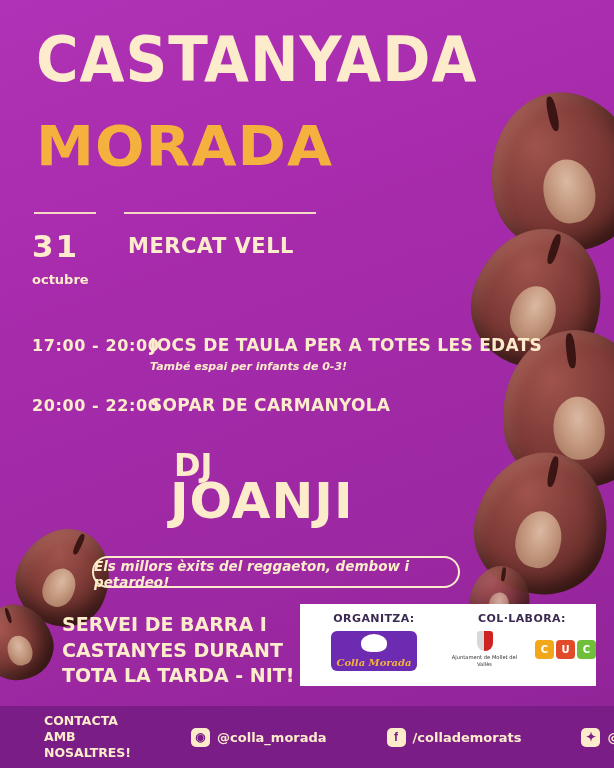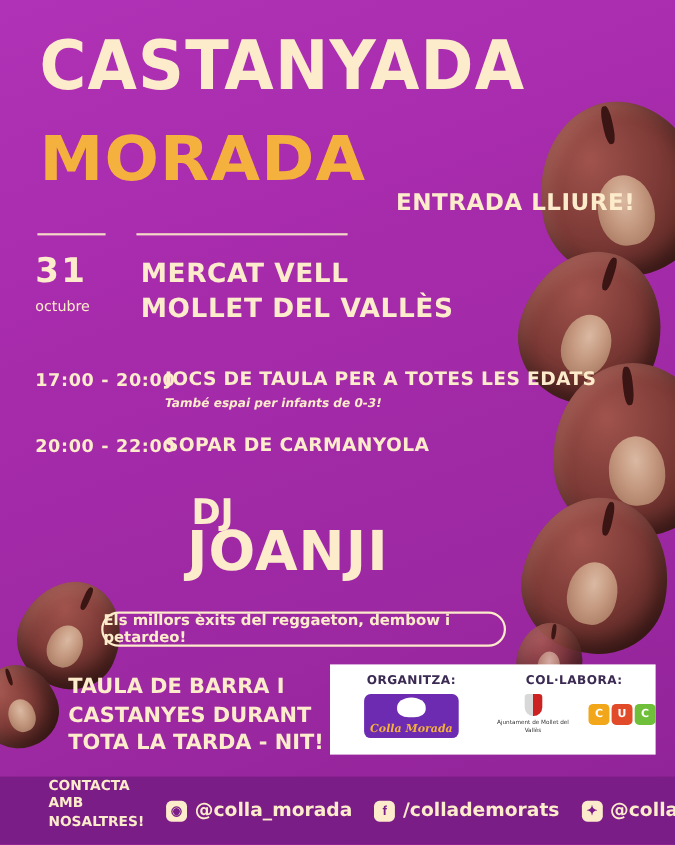--- a/index.html
+++ b/index.html
@@ -115,29 +115,29 @@
     font-weight: 700;
     color: #fdeccb;
     letter-spacing: 2px;
     font-family: "DejaVu Sans", sans-serif;
   }
   .date-month {
     position: absolute;
     left: 32px;
     top: 272px;
     font-size: 13px;
-    font-weight: 400;
+    font-weight: 700;
     color: #fdeccb;
     font-family: "DejaVu Sans", sans-serif;
   }
   .venue {
     position: absolute;
     left: 128px;
     top: 232px;
-    font-size: 24px;
+    font-size: 21px;
     font-weight: 800;
     color: #fdeccb;
     line-height: 1.35;
     letter-spacing: .5px;
     font-family: "DejaVu Sans", sans-serif;
   }
 
   
   .slot-time {
     position: absolute;
@@ -193,26 +193,26 @@
 
   .pill {
     position: absolute;
     left: 92px;
     top: 556px;
     width: 364px;
     height: 28px;
     border: 2px solid #fdeccb;
     border-radius: 16px;
     display: flex;
-    align-items: center;
     justify-content: center;
     color: #fdeccb;
     font-size: 13.5px;
     font-weight: 700;
     font-family: "DejaVu Sans", sans-serif;
+    font-style: italic;
   }
 
   .barra {
     position: absolute;
     left: 62px;
     top: 612px;
     width: 236px;
     font-size: 19px;
     line-height: 1.35;
     font-weight: 800;
@@ -322,39 +322,41 @@
 
   
   .footer {
     position: absolute;
     left: 0;
     bottom: 0;
     width: 614px;
     height: 62px;
     background: #7a1d86;
     display: flex;
+    align-items: center;
+    gap: 40px;
   }
   .contact-text {
     margin-left: 44px;
     width: 130px;
     color: #fdeccb;
     font-size: 12.5px;
     line-height: 1.3;
     font-weight: 800;
     font-family: "DejaVu Sans", sans-serif;
   }
   .social {
     display: flex;
     align-items: center;
     gap: 7px;
     margin-left: 20px;
   }
   .social .handle {
     color: #fdeccb;
-    font-size: 17px;
+    font-size: 13px;
     font-weight: 700;
     font-family: "DejaVu Sans", sans-serif;
   }
   .sicon {
     width: 19px;
     height: 19px;
     border-radius: 5px;
     display: flex;
     align-items: center;
     justify-content: center;
@@ -374,49 +376,47 @@
   <div class="chestnut c1"></div>
   <div class="chestnut c2"></div>
   <div class="chestnut c3"></div>
   <div class="chestnut c4"></div>
   <div class="chestnut c5"></div>
   <div class="chestnut c6"></div>
   <div class="chestnut c7"></div>
 
   <div class="title-main">CASTANYADA</div>
   <div class="title-sub">MORADA</div>
-  <div class="entrada">ENTRADA LLIURE!</div>
 
   <div class="rule rule-a"></div>
   <div class="rule rule-b"></div>
 
   <div class="date-num">31</div>
   <div class="date-month">octubre</div>
 
   <div class="venue">
     <div>MERCAT VELL</div>
-    <div>MOLLET DEL VALLÈS</div>
   </div>
 
   <div class="slot-time s1t">17:00 - 20:00</div>
   <div class="slot-title s1h">JOCS DE TAULA PER A TOTES LES EDATS</div>
   <div class="slot-note s1n">També espai per infants de 0-3!</div>
 
   <div class="slot-time s2t">20:00 - 22:00</div>
   <div class="slot-title s2h">SOPAR DE CARMANYOLA</div>
 
 
   <div class="dj-label">DJ</div>
   <div class="dj-name">JOANJI</div>
 
   <div class="pill">
     <span>Els millors èxits del reggaeton, dembow i petardeo!</span>
   </div>
 
-  <div class="barra">TAULA DE BARRA I CASTANYES DURANT TOTA LA TARDA - NIT!</div>
+  <div class="barra">SERVEI DE BARRA I CASTANYES DURANT TOTA LA TARDA - NIT!</div>
 
   <div class="sponsors">
     <div class="sp-col">
       <div class="sp-head">ORGANITZA:</div>
       <div class="sp-logos">
         <div class="logo-morada">
           <div class="lm-beast"></div>
           <div class="lm-text">Colla Morada</div>
         </div>
       </div>

